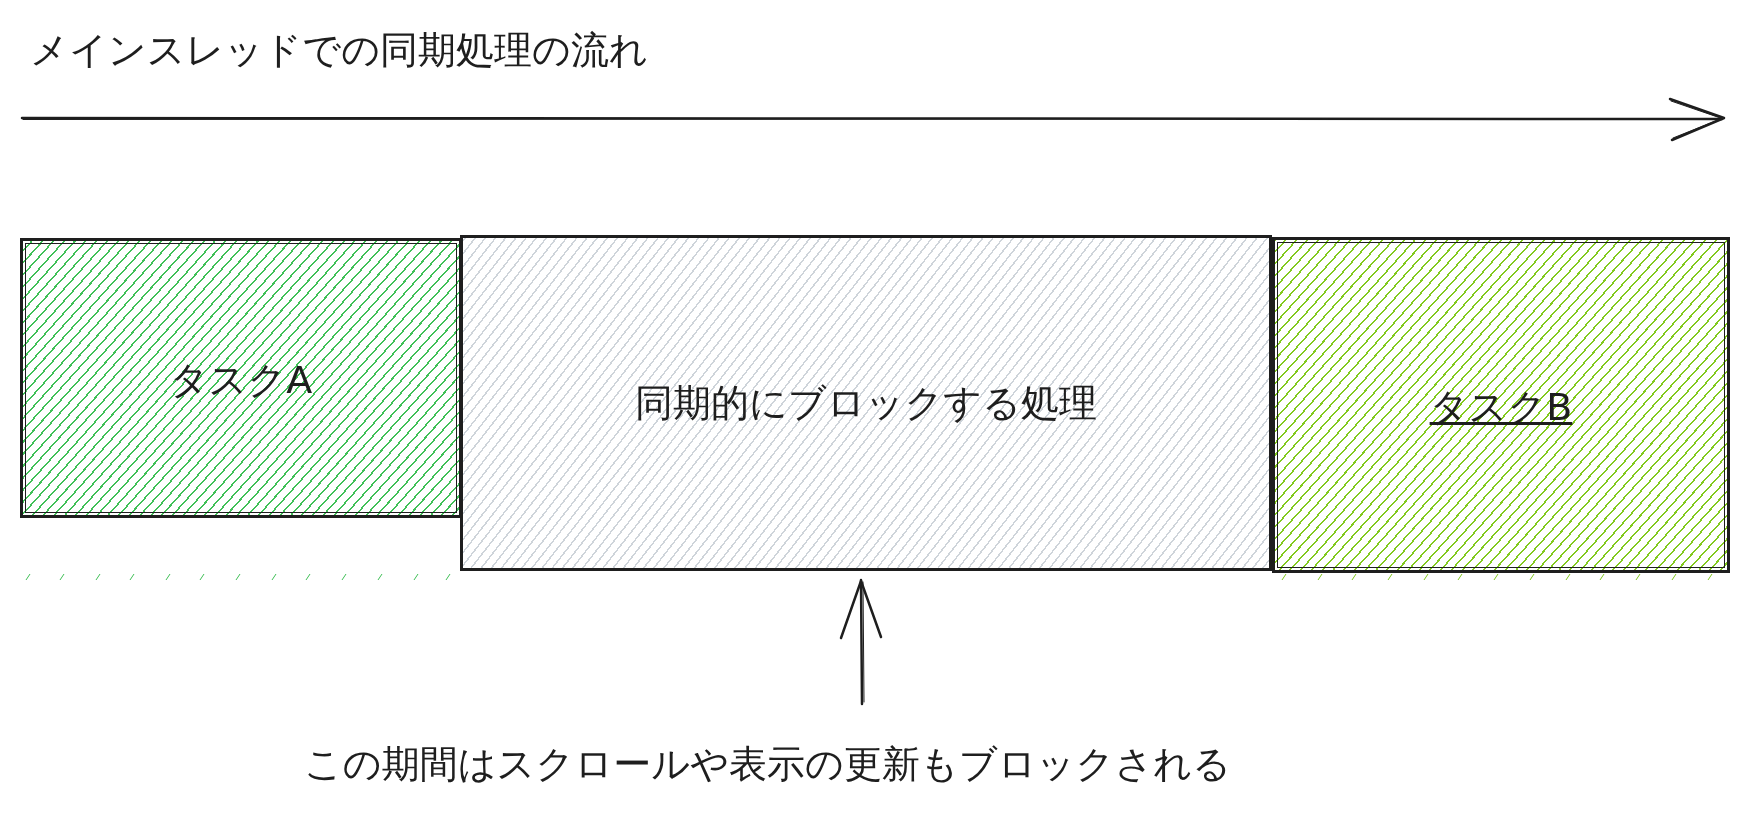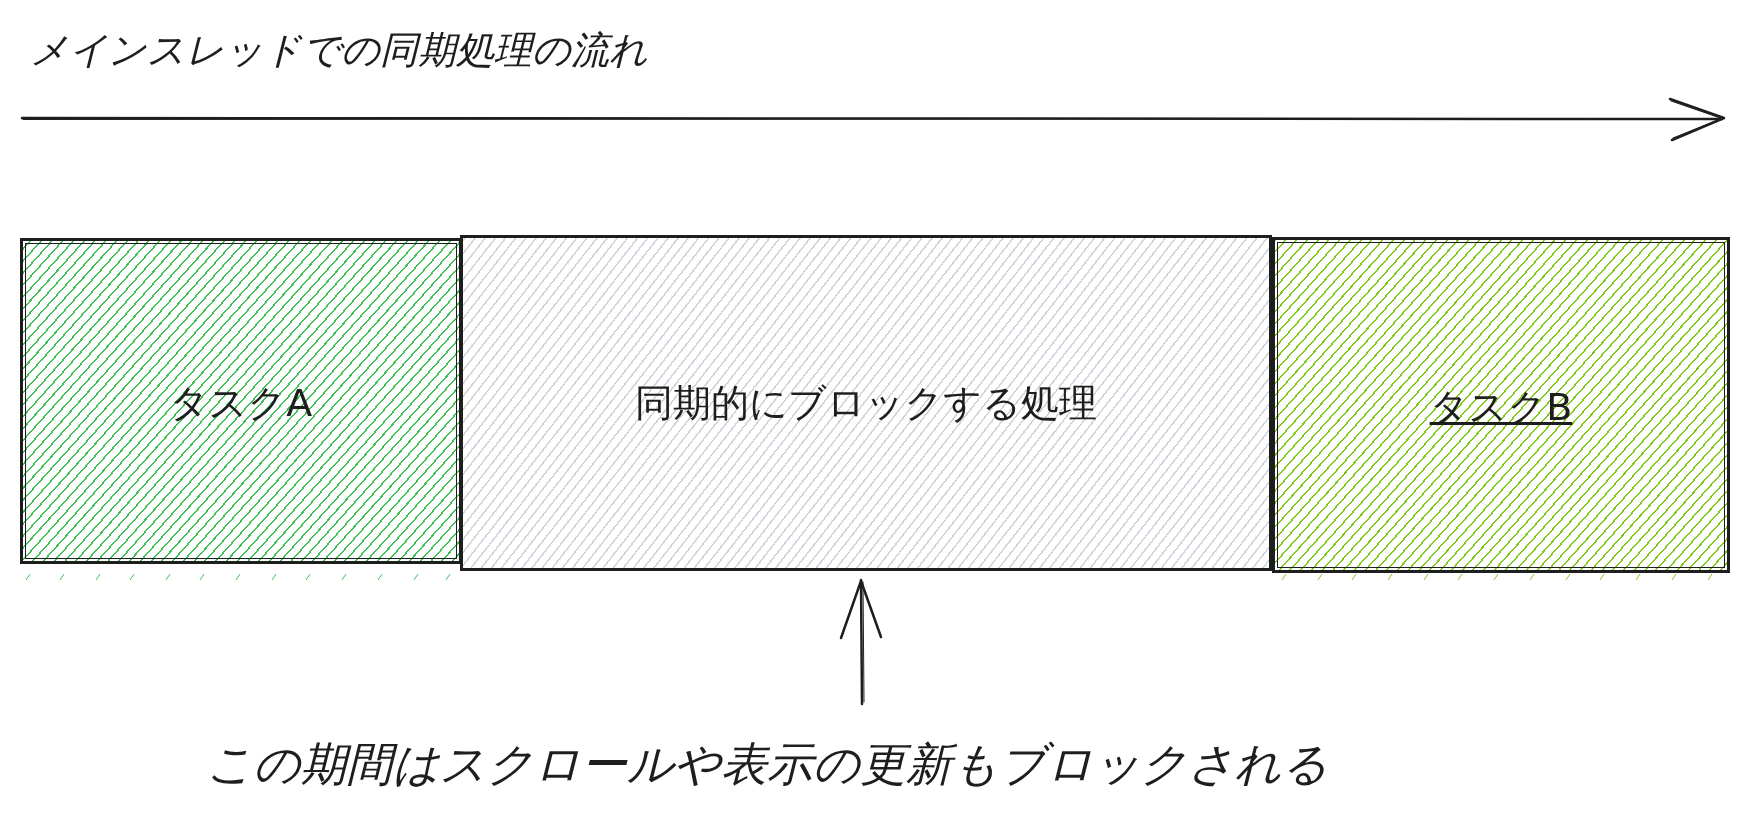--- a/index.html
+++ b/index.html
@@ -8,39 +8,39 @@
       background: #ffffff;
     }
     body {
       width: 1750px;
       height: 814px;
       position: relative;
       overflow: hidden;
       font-family: "DejaVu Sans", "Liberation Sans", sans-serif;
       color: #1e1e1e;
     }
-    .abs { position: absolute; font-style: italic; }
+    .abs { position: absolute; }
     .title {
       left: 30px;
       top: 24px;
       font-size: 38px;
       line-height: 52px;
       white-space: nowrap;
       letter-spacing: 0px;
     }
     .box {
       position: absolute;
       box-sizing: border-box;
       border: 3px solid #1e1e1e;
       display: flex;
       align-items: center;
       justify-content: center;
     }
     .box-a {
-      left: 20px; top: 238px; width: 442px; height: 326px;
+      left: 20px; top: 238px; width: 442px; height: 280px;
       background-image: repeating-linear-gradient(-48deg,
         transparent 0px, transparent 4px,
         var(--hatch-a) 4px, var(--hatch-a) 5.5px,
         transparent 5.5px, transparent 8px);
       outline: 1px solid #1e1e1e;
       outline-offset: -6px;
     }
     .box-mid {
       left: 460px; top: 235px; width: 812px; height: 336px;
       background-image: repeating-linear-gradient(-52deg,
@@ -64,21 +64,21 @@
       white-space: nowrap;
       color: #1e1e1e;
     }
     .box-a .box-label { margin-top: 4px; }
     .box-b .box-label { margin-top: 4px; text-decoration: underline; }
     .caption {
       left: 0;
       width: 1431px;
       top: 738px;
       text-align: center;
-      font-size: 46px;
+      font-size: 38px;
       line-height: 52px;
       white-space: nowrap;
       padding-left: 104px;
       box-sizing: border-box;
     }
     svg.overlay {
       position: absolute;
       left: 0; top: 0;
       width: 1750px; height: 814px;
       pointer-events: none;

